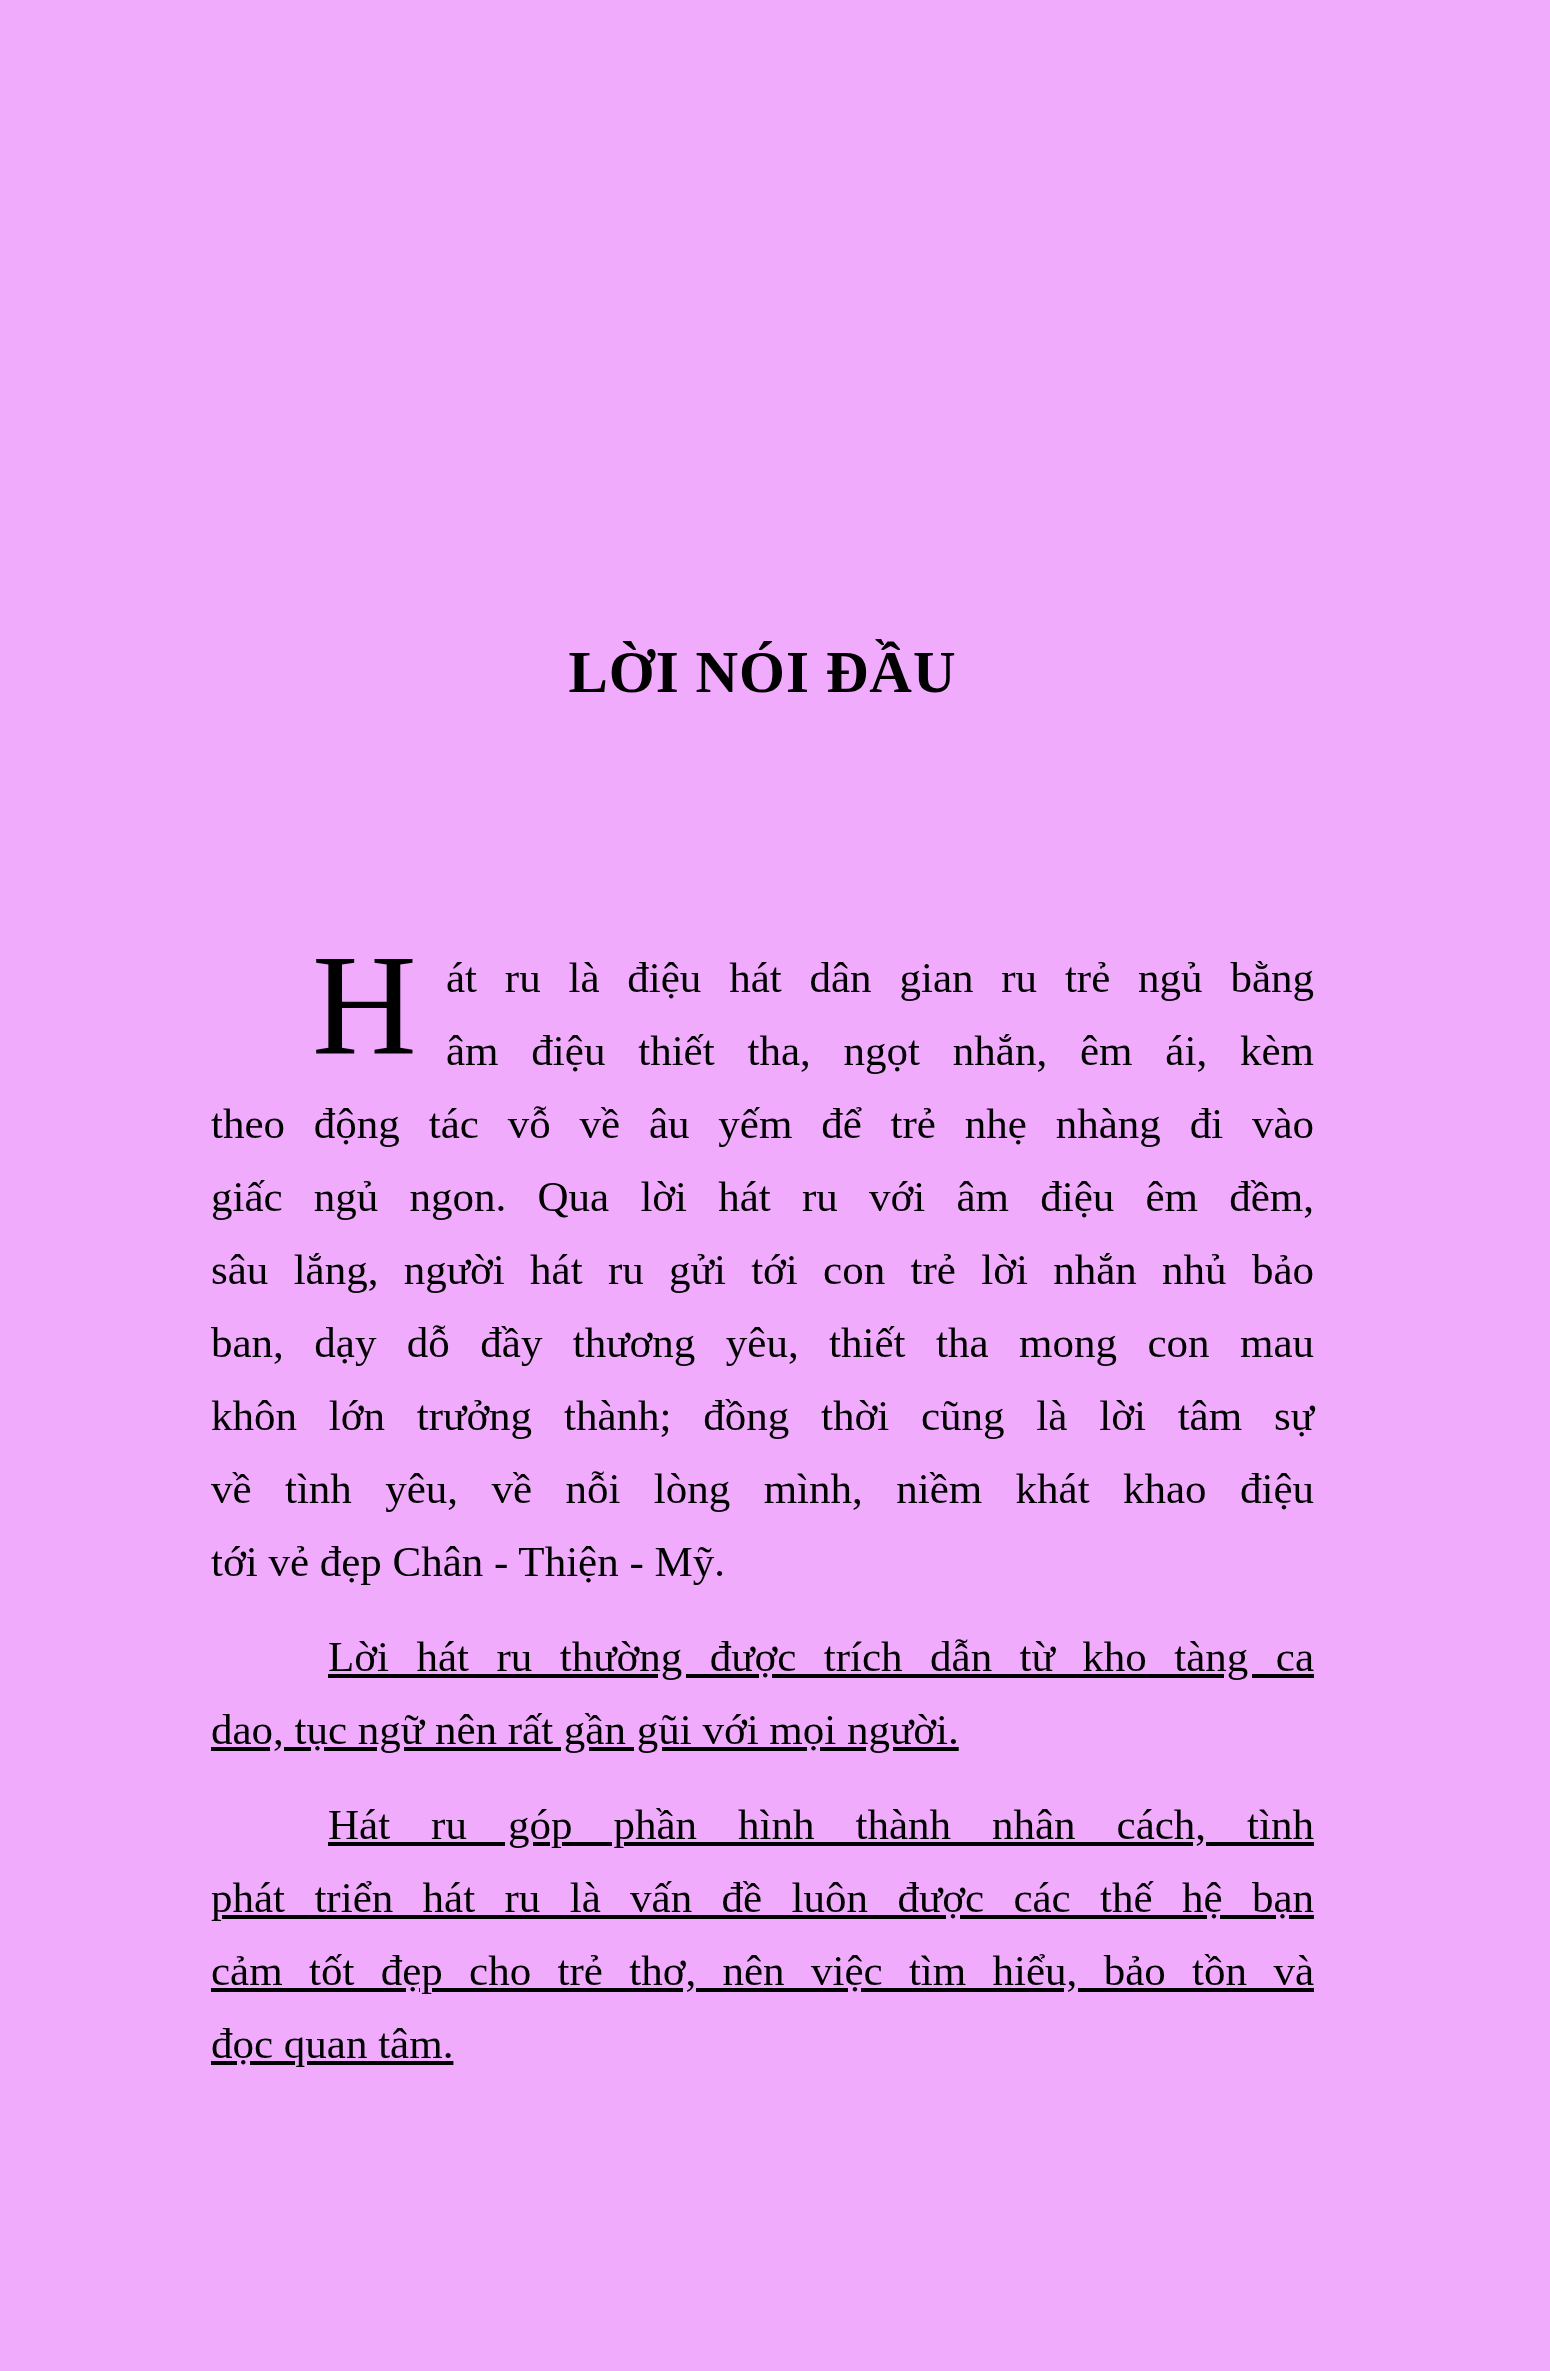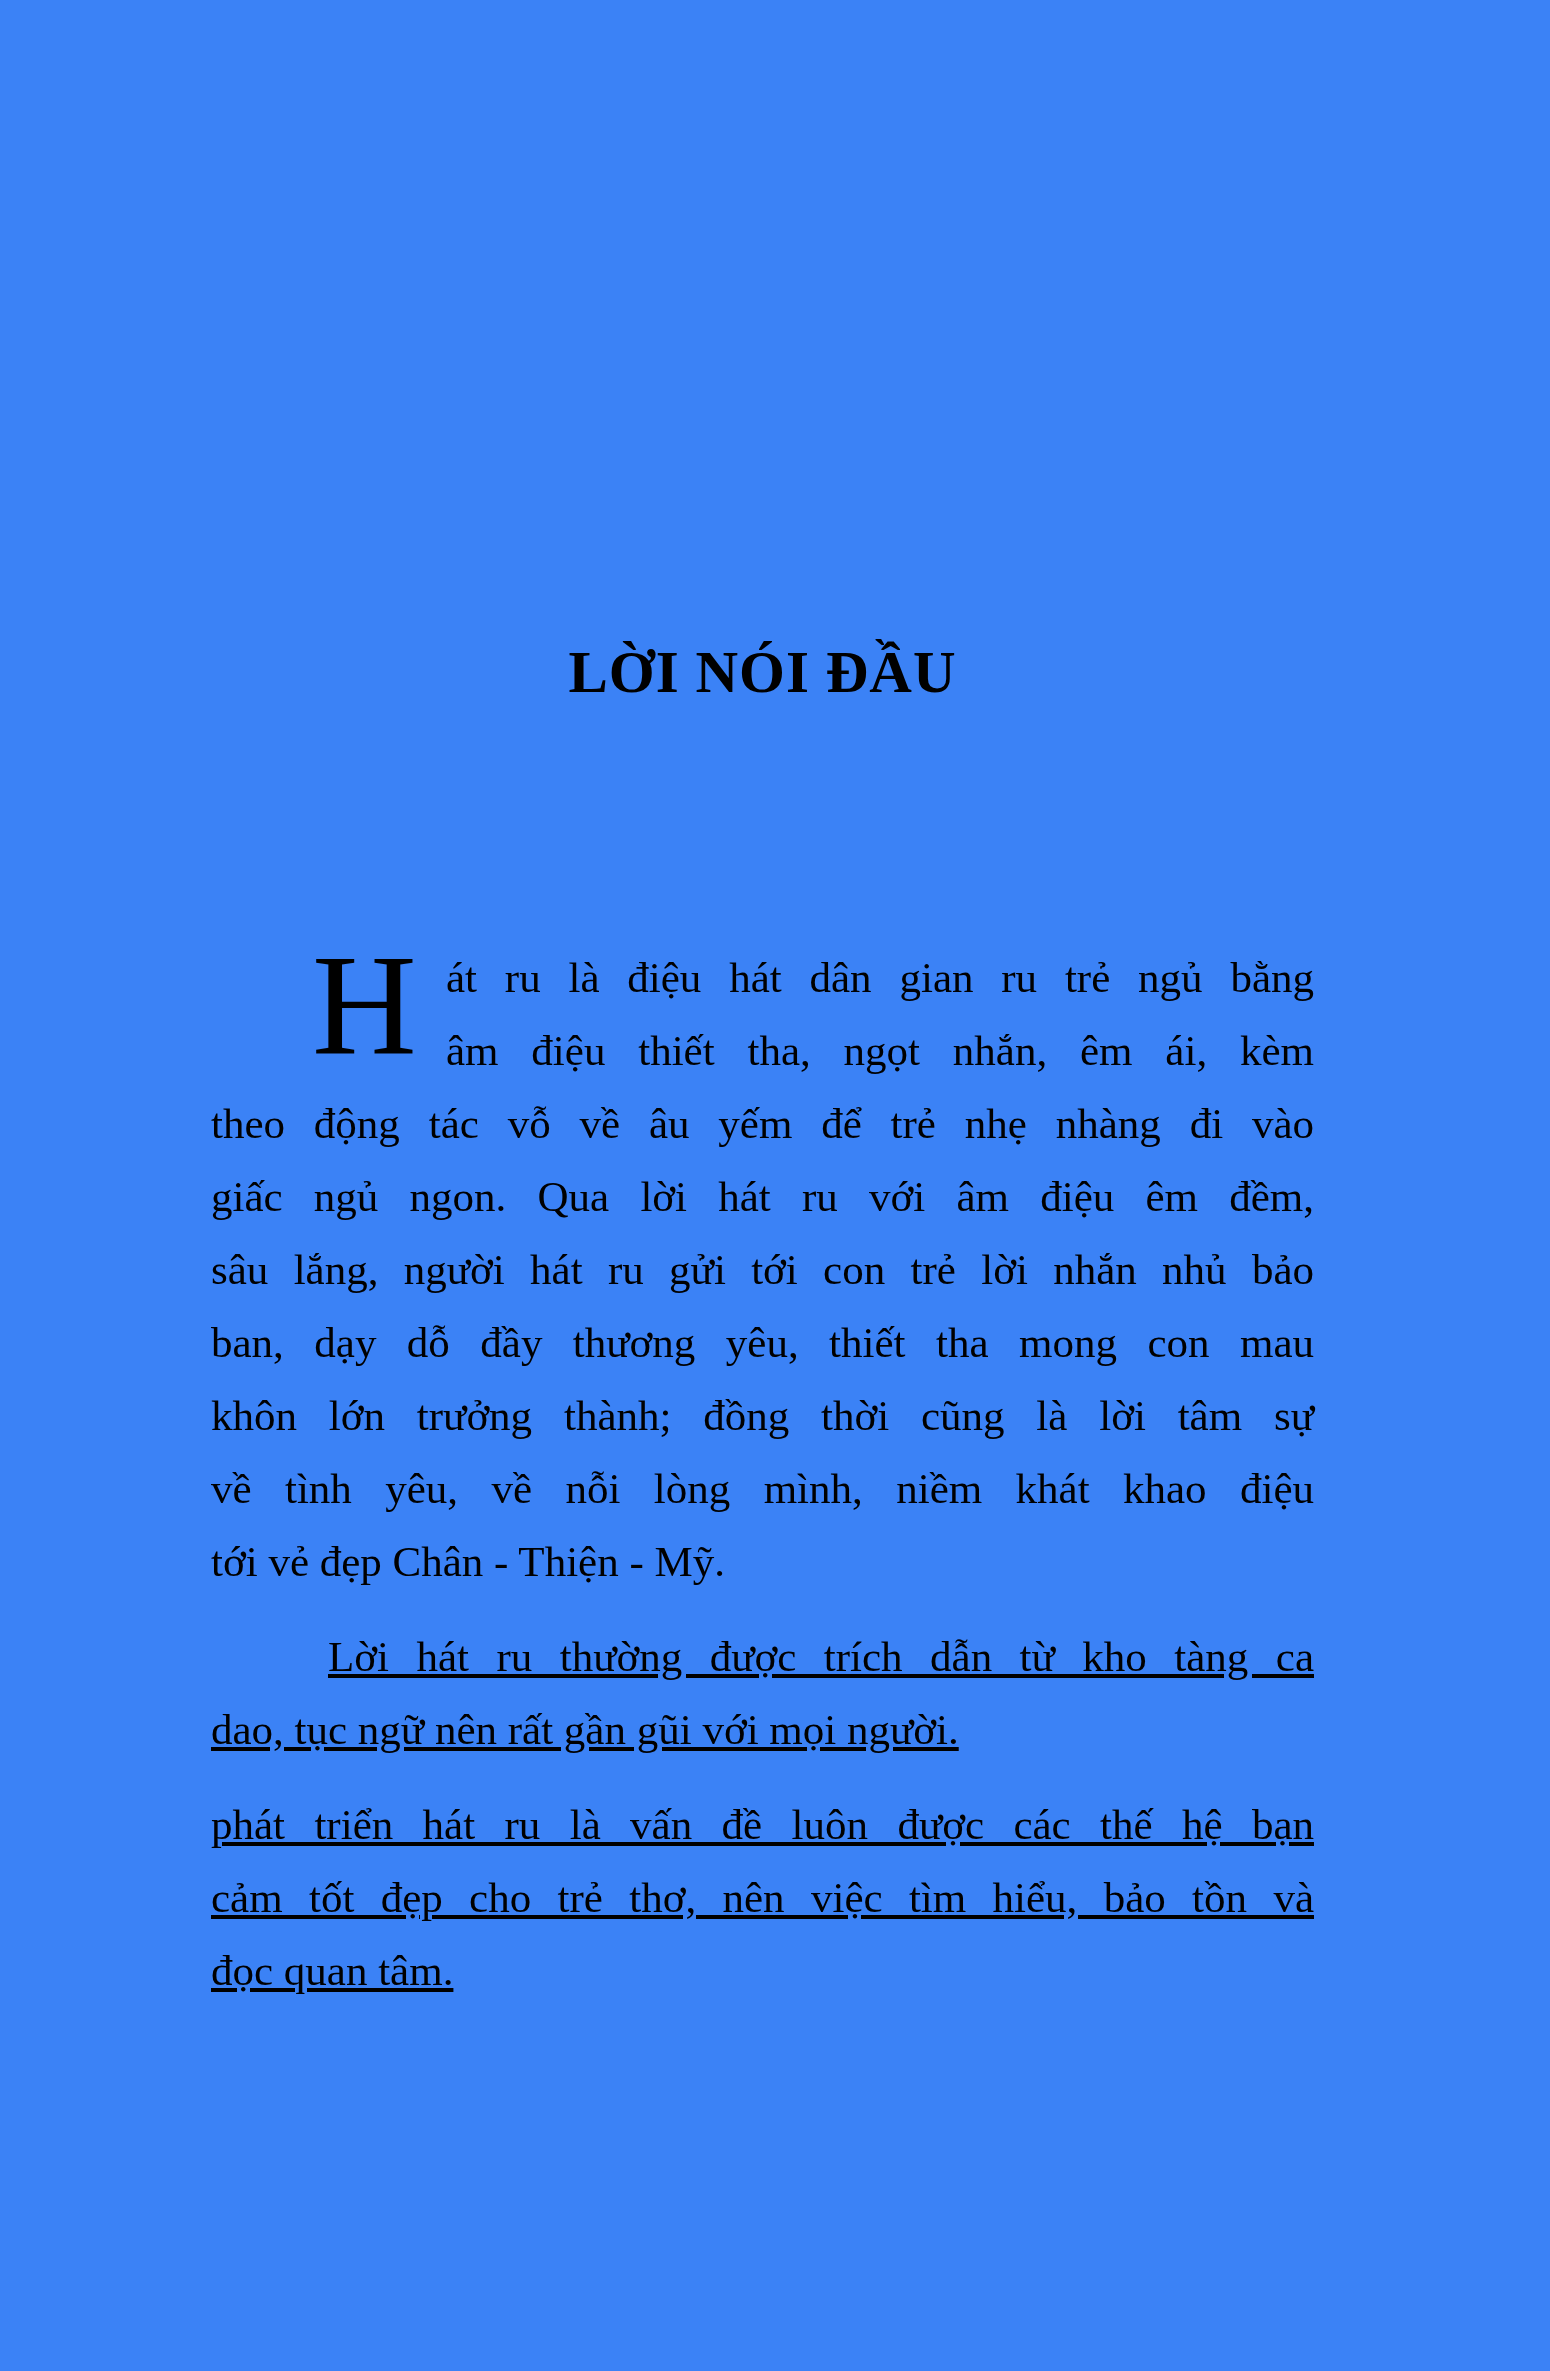--- a/index.html
+++ b/index.html
@@ -4,21 +4,21 @@
 <style>
   html, body {
     margin: 0;
     padding: 0;
     background: #ffffff;
   }
   .page {
     position: relative;
     width: 1550px;
     height: 2371px;
-    background: #3b82f6;
+    background: #f0abfc;
     color: #000000;
     font-family: "Liberation Serif", "DejaVu Serif", serif;
     overflow: hidden;
   }
   .title {
     position: absolute;
     top: 639px;
     left: 203px;
     width: 1119px;
     margin: 0;
@@ -84,20 +84,21 @@
       <div class="line">về tình yêu, về nỗi lòng mình, niềm khát khao điệu</div>
       <div class="line lastline">tới vẻ đẹp Chân - Thiện - Mỹ.</div>
     </div>
 
     <div class="para">
       <div class="line indent">Lời hát ru thường được trích dẫn từ kho tàng ca</div>
       <div class="line lastline">dao, tục ngữ nên rất gần gũi với mọi người.</div>
     </div>
 
     <div class="para">
+      <div class="line indent">Hát ru góp phần hình thành nhân cách, tình</div>
       <div class="line">phát triển hát ru là vấn đề luôn được các thế hệ bạn</div>
       <div class="line">cảm tốt đẹp cho trẻ thơ, nên việc tìm hiểu, bảo tồn và</div>
       <div class="line lastline">đọc quan tâm.</div>
     </div>
 
   </div>
 </div>
 
 
 </body></html>

